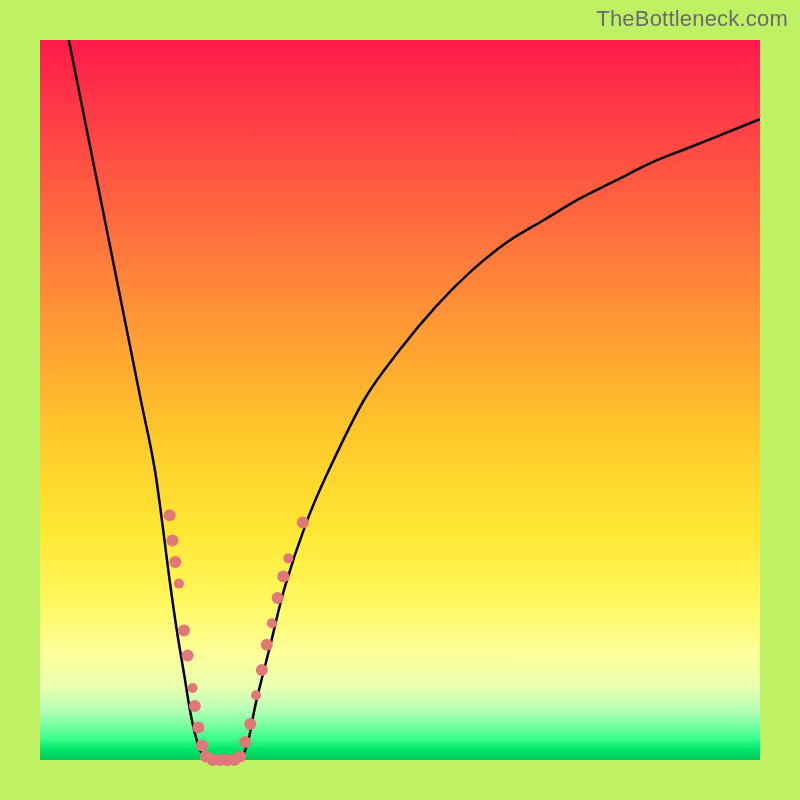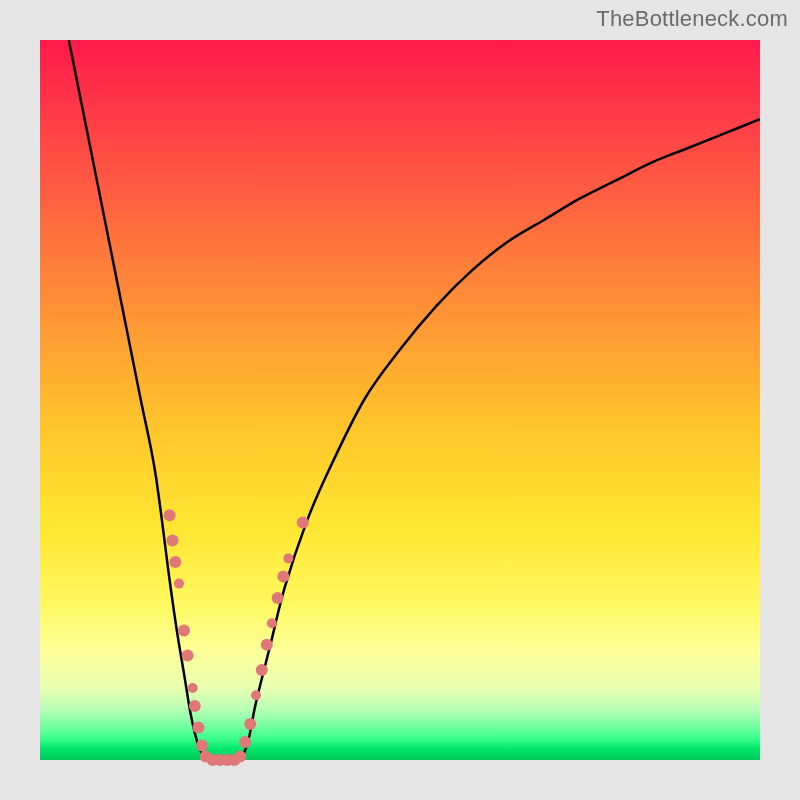--- a/index.html
+++ b/index.html
@@ -10,21 +10,21 @@
     background: #000;
     overflow: hidden;
     font-family: Arial, Helvetica, sans-serif;
   }
   .frame {
     position: absolute;
     left: 0;
     top: 0;
     width: 800px;
     height: 800px;
-    background: #e5e5e5;
+    background: #bef264;
   }
   .plot-area {
     position: absolute;
     left: 40px;
     top: 40px;
     width: 720px;
     height: 720px;
     
     background: linear-gradient(to bottom,
       #ff1a4b 0%,

